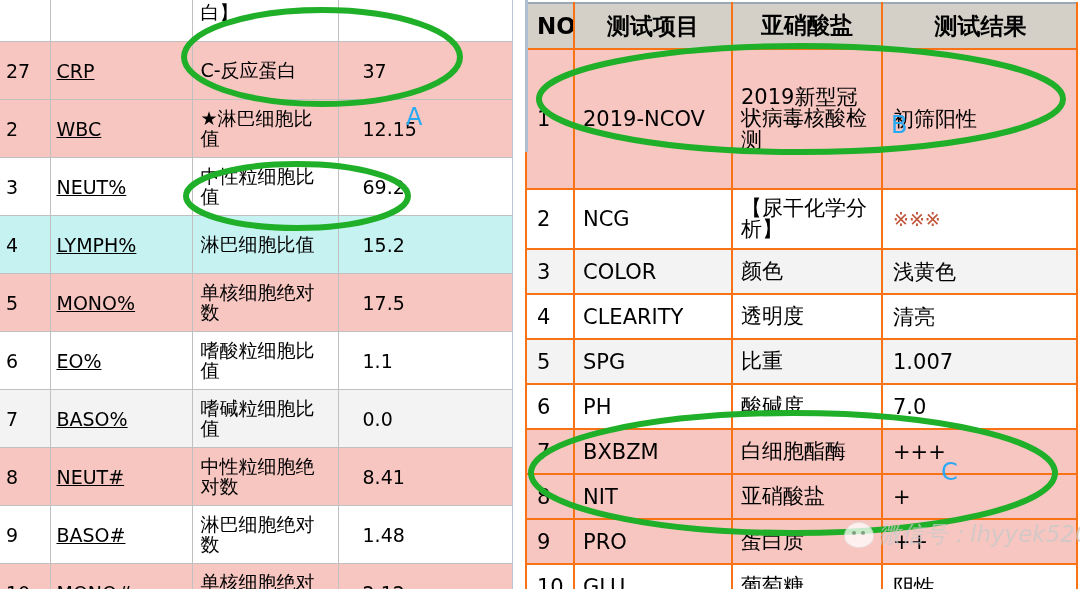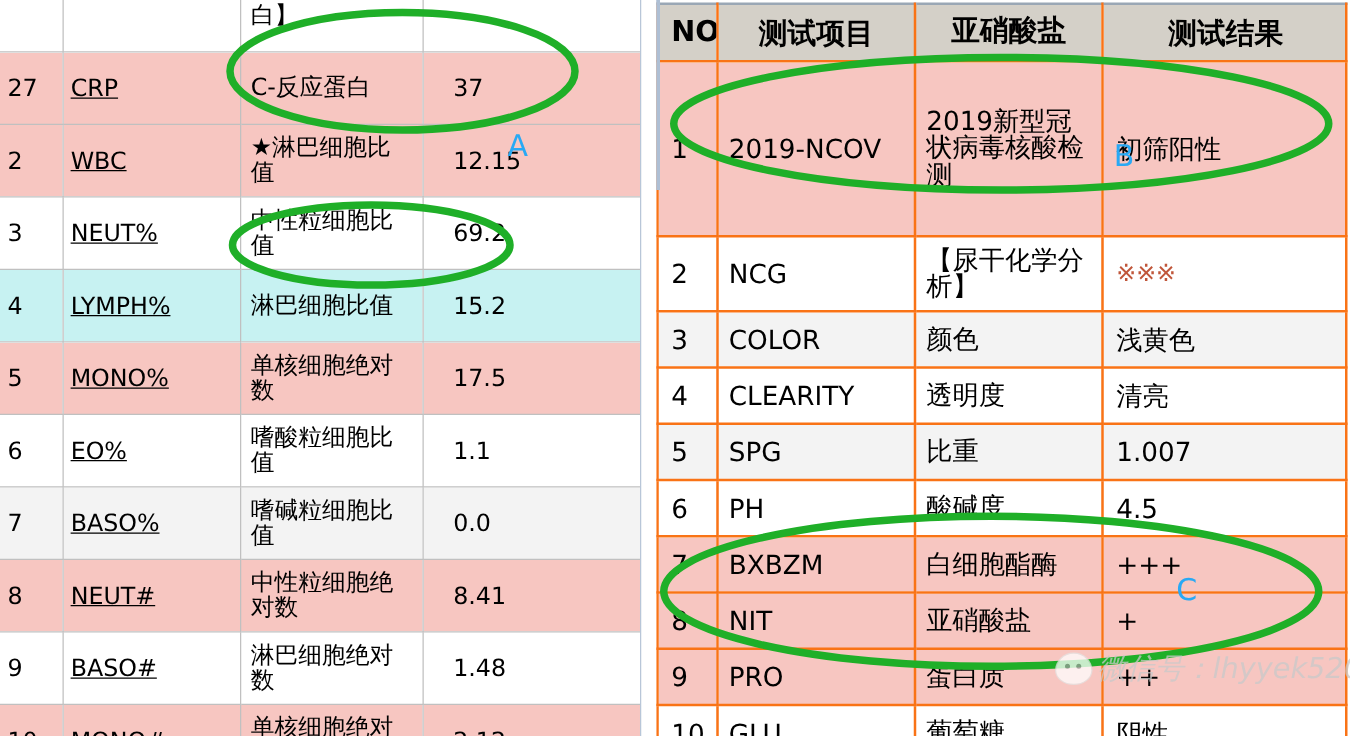--- a/index.html
+++ b/index.html
@@ -306,21 +306,21 @@
           <td class="r-no">5</td>
           <td class="r-code">SPG</td>
           <td class="r-item">比重</td>
           <td class="r-res">1.007</td>
         </tr>
 
         <tr class="white">
           <td class="r-no">6</td>
           <td class="r-code">PH</td>
           <td class="r-item">酸碱度</td>
-          <td class="r-res">4.5</td>
+          <td class="r-res">7.0</td>
         </tr>
 
         <tr class="pink">
           <td class="r-no">7</td>
           <td class="r-code">BXBZM</td>
           <td class="r-item">白细胞酯酶</td>
           <td class="r-res">+++</td>
         </tr>
 
         <tr class="pink">

